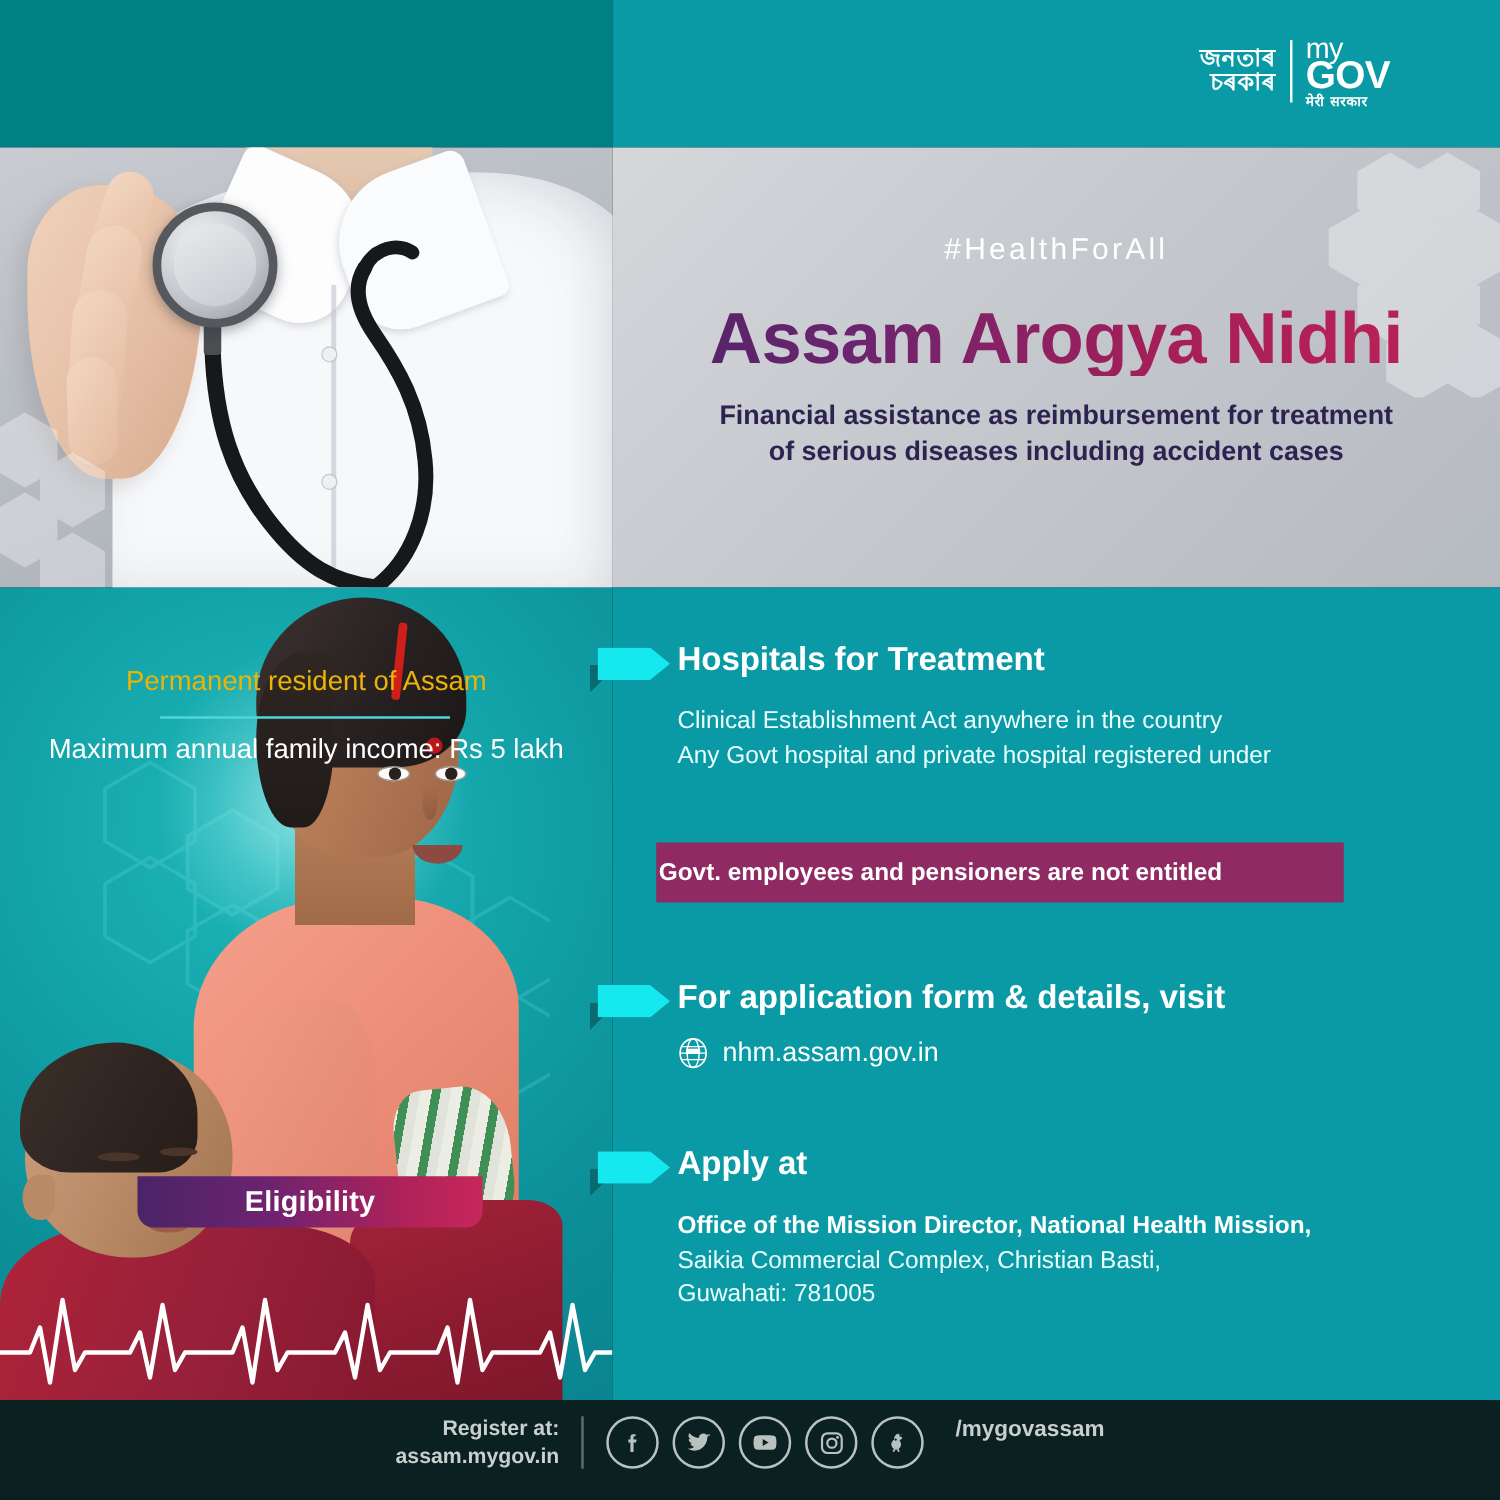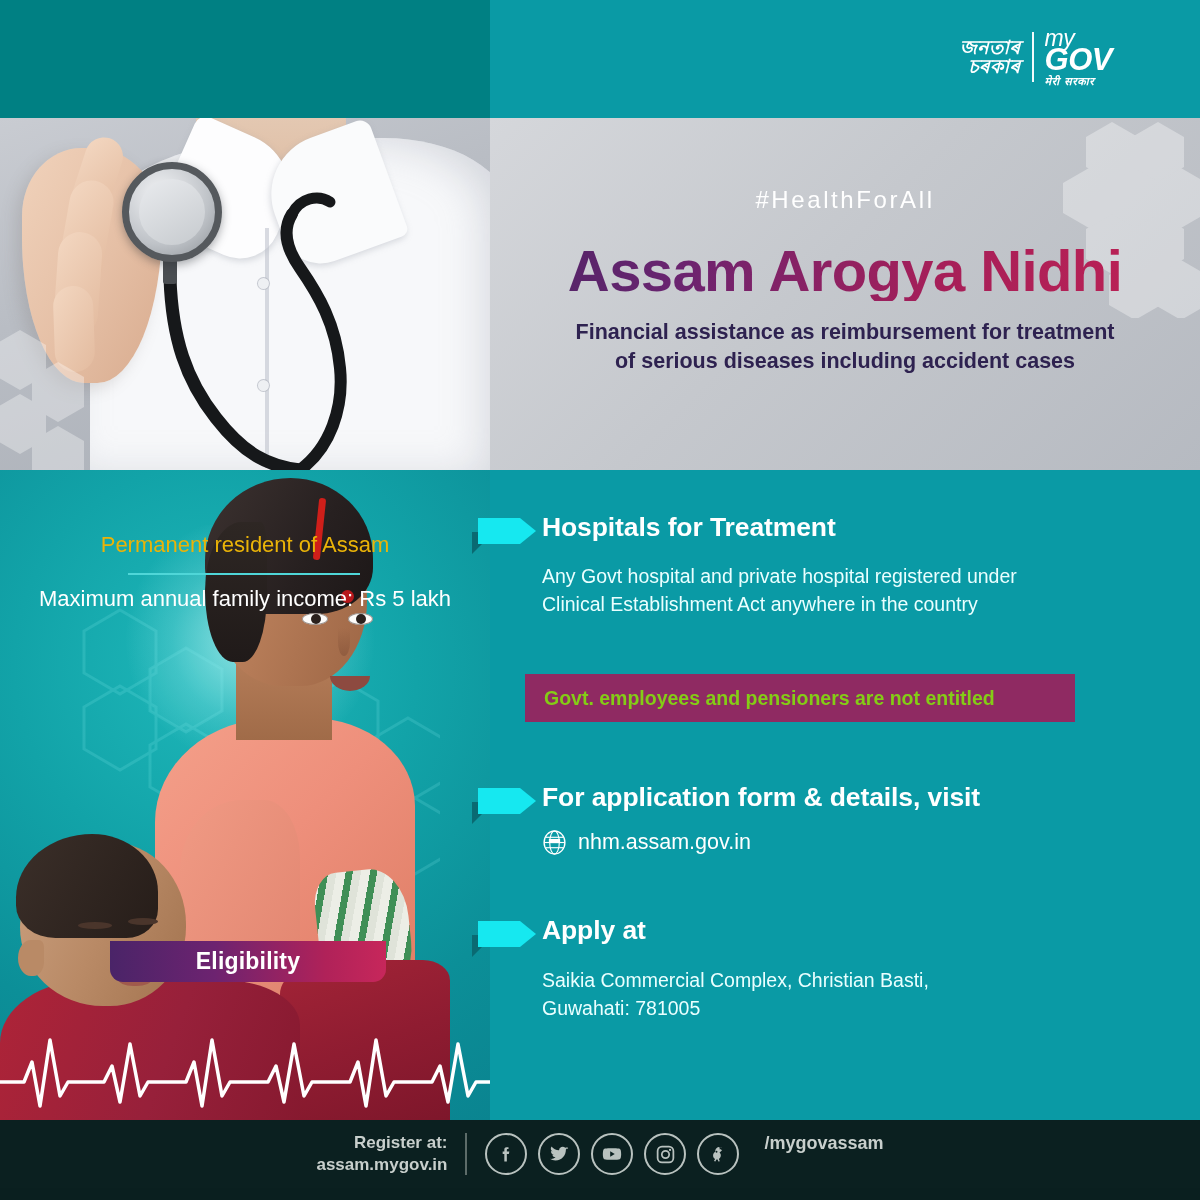--- a/index.html
+++ b/index.html
@@ -6,21 +6,21 @@
   html,body { width:1200px; height:1200px; }
   body {
     font-family:"Liberation Sans", sans-serif;
     background:#0a1f1f;
     overflow:hidden;
     position:relative;
   }
   .poster { position:relative; width:1200px; height:1200px; overflow:hidden; }
 
   
-  .header { position:absolute; left:0; top:0; width:1156px; height:118px;font-style:italic; }
+  .header { position:absolute; left:0; top:0; width:1156px; height:118px; }
   .header-left { position:absolute; left:0; top:0; width:490px; height:118px; background:#008083; }
   .header-right { position:absolute; left:490px; top:0; width:710px; height:118px; background:#0a9aa5; }
   .logo { position:absolute; right:44px; top:28px; display:flex; align-items:center; gap:11px; }
   .logo-assamese { display:flex; flex-direction:column; align-items:flex-end; line-height:1.0; }
   .logo-assamese span { color:#ffffff; font-size:19px; font-weight:bold; letter-spacing:.5px;
      font-family:"DejaVu Sans", sans-serif; }
   .logo-div { width:2px; height:50px; background:#ffffff; opacity:.95; }
   .logo-gov { display:flex; flex-direction:column; line-height:.92; }
   .logo-gov .l1 { color:#fff; font-size:23px; font-weight:400; letter-spacing:-.5px; }
   .logo-gov .l2 { color:#fff; font-size:31px; font-weight:bold; letter-spacing:-.5px; margin-top:-3px; }
@@ -149,21 +149,21 @@
   .arrow { position:absolute; left:0px; width:58px; height:26px; }
   .arrow .shp { position:absolute; left:0; top:0; width:58px; height:26px; background:#16e8f0;
       clip-path:polygon(0 0, 42px 0, 58px 50%, 42px 100%, 0 100%); }
   .arrow .shd { position:absolute; left:-6px; top:14px; width:22px; height:22px; background:#0a6a72;
       clip-path:polygon(0 0, 100% 0, 0 100%); }
   .h2 { position:absolute; left:52px; color:#ffffff; font-size:26.5px; font-weight:bold; letter-spacing:-.1px; }
   .body-txt { color:#eaffff; font-size:19.5px; font-weight:400; line-height:1.44; }
 
   .notice { position:absolute; left:525px; top:674px; width:550px; height:48px;
       background:#8f2a62; display:flex; align-items:center; }
-  .notice span { color:#84cc16; font-size:19.5px; font-weight:bold; margin-left:19px; }
+  .notice span { color:#ffffff; font-size:19.5px; font-weight:bold; margin-left:2px; }
 
   .url-row { display:flex; align-items:center; gap:11px; }
   .globe { width:25px; height:25px; flex:0 0 25px; }
   .url-txt { color:#ffffff; font-size:21.5px; }
 
   .addr-b { color:#ffffff; font-size:19.5px; font-weight:bold; line-height:1.42; }
   .addr-n { color:#eaffff; font-size:19.5px; font-weight:400; line-height:1.42; }
 
   
   .footer { position:absolute; left:0; top:1120px; width:1200px; height:68px; background:#0b2020;
@@ -313,22 +313,22 @@
 
   <div class="rightlower"></div>
 
   <div class="blk" style="left:490px; top:512px;">
     <div class="arrow" style="top:6px; left:-12px;">
       <div class="shd"></div>
         <div class="shp"></div>
     </div>
     <div class="h2" style="top:0;">Hospitals for Treatment</div>
     <div class="body-txt" style="position:absolute; left:52px; top:50px; width:620px;">
+      <div>Clinical Establishment Act anywhere in the country</div>
       <div>Any Govt hospital and private hospital registered under</div>
-      <div>Clinical Establishment Act anywhere in the country</div>
     </div>
   </div>
 
   <div class="notice">
     <span>Govt. employees and pensioners are not entitled</span>
   </div>
 
   <div class="blk" style="left:490px; top:782px;">
     <div class="arrow" style="top:6px; left:-12px;">
       <div class="shd"></div>
@@ -348,20 +348,21 @@
     </div>
   </div>
 
   <div class="blk" style="left:490px; top:915px;">
     <div class="arrow" style="top:6px; left:-12px;">
       <div class="shd"></div>
         <div class="shp"></div>
     </div>
     <div class="h2" style="top:0;">Apply at</div>
     <div style="position:absolute; left:52px; top:52px; width:630px;">
+      <div class="addr-b">Office of the Mission Director, National Health Mission,</div>
       <div class="addr-n">Saikia Commercial Complex, Christian Basti,</div>
       <div class="addr-n">Guwahati: 781005</div>
     </div>
   </div>
 
   <div class="footer">
     <div class="reg">
       <div>Register at:</div>
       <div>assam.mygov.in</div>
     </div>

